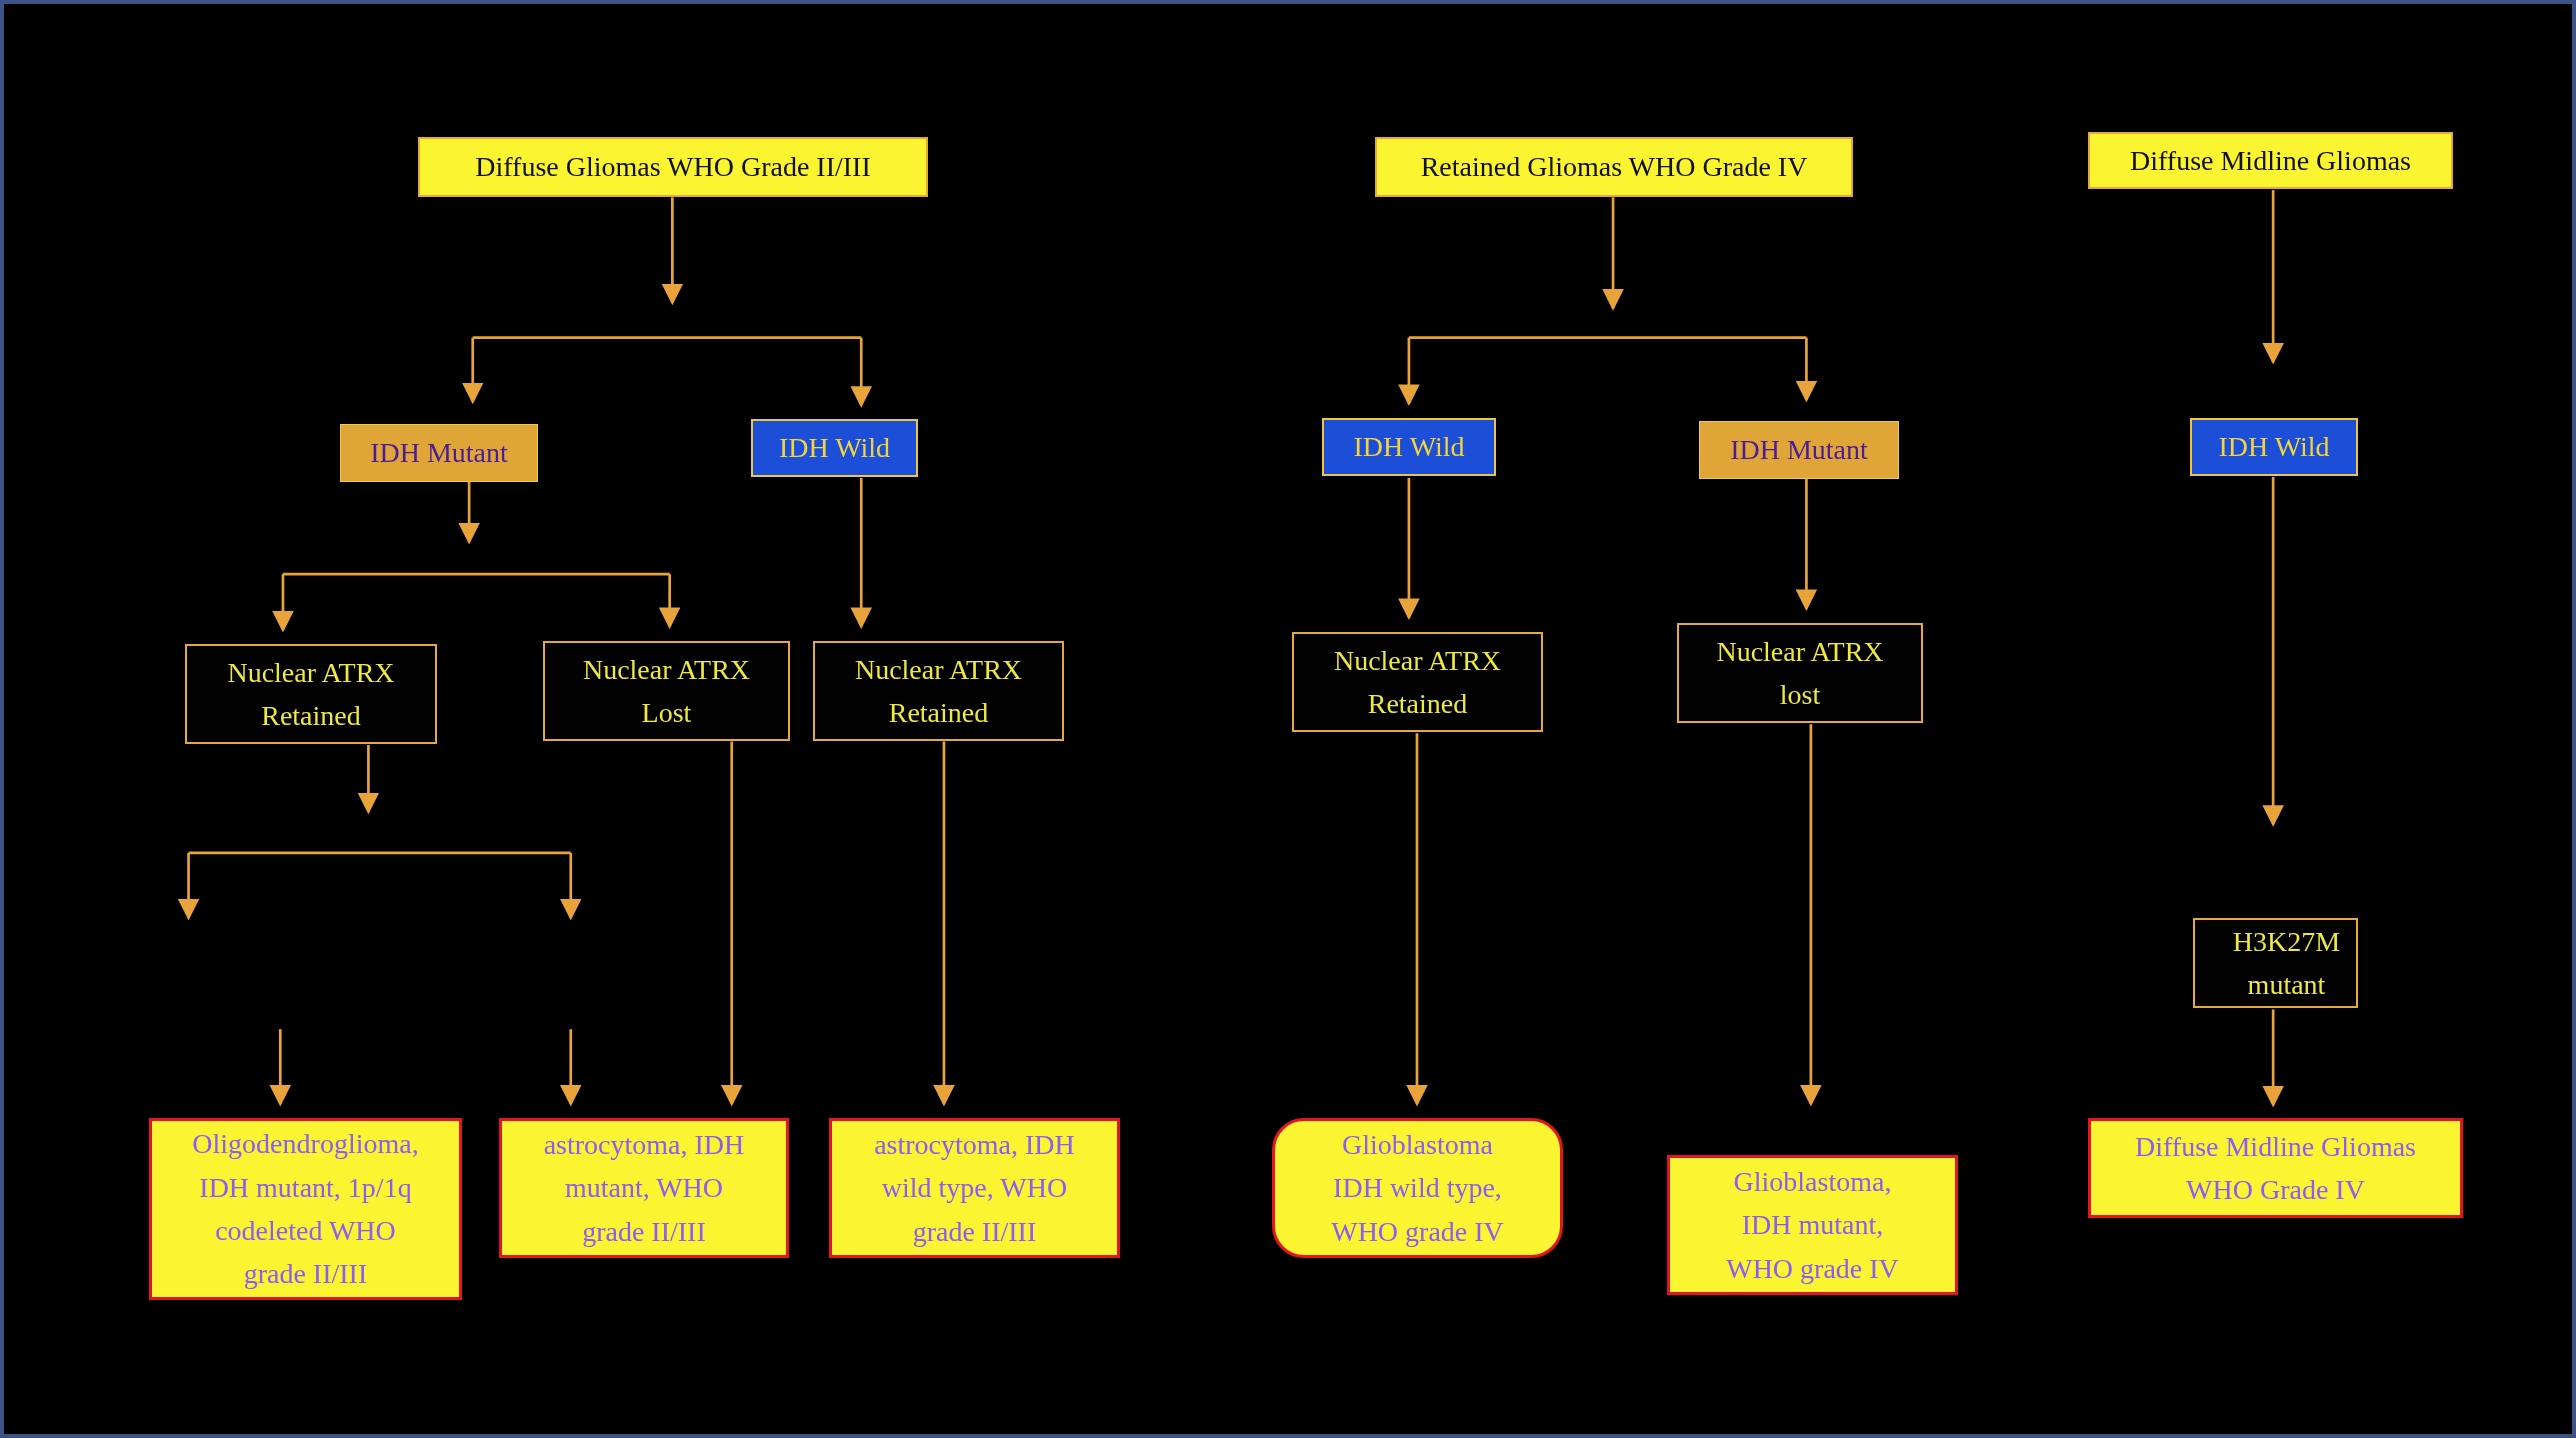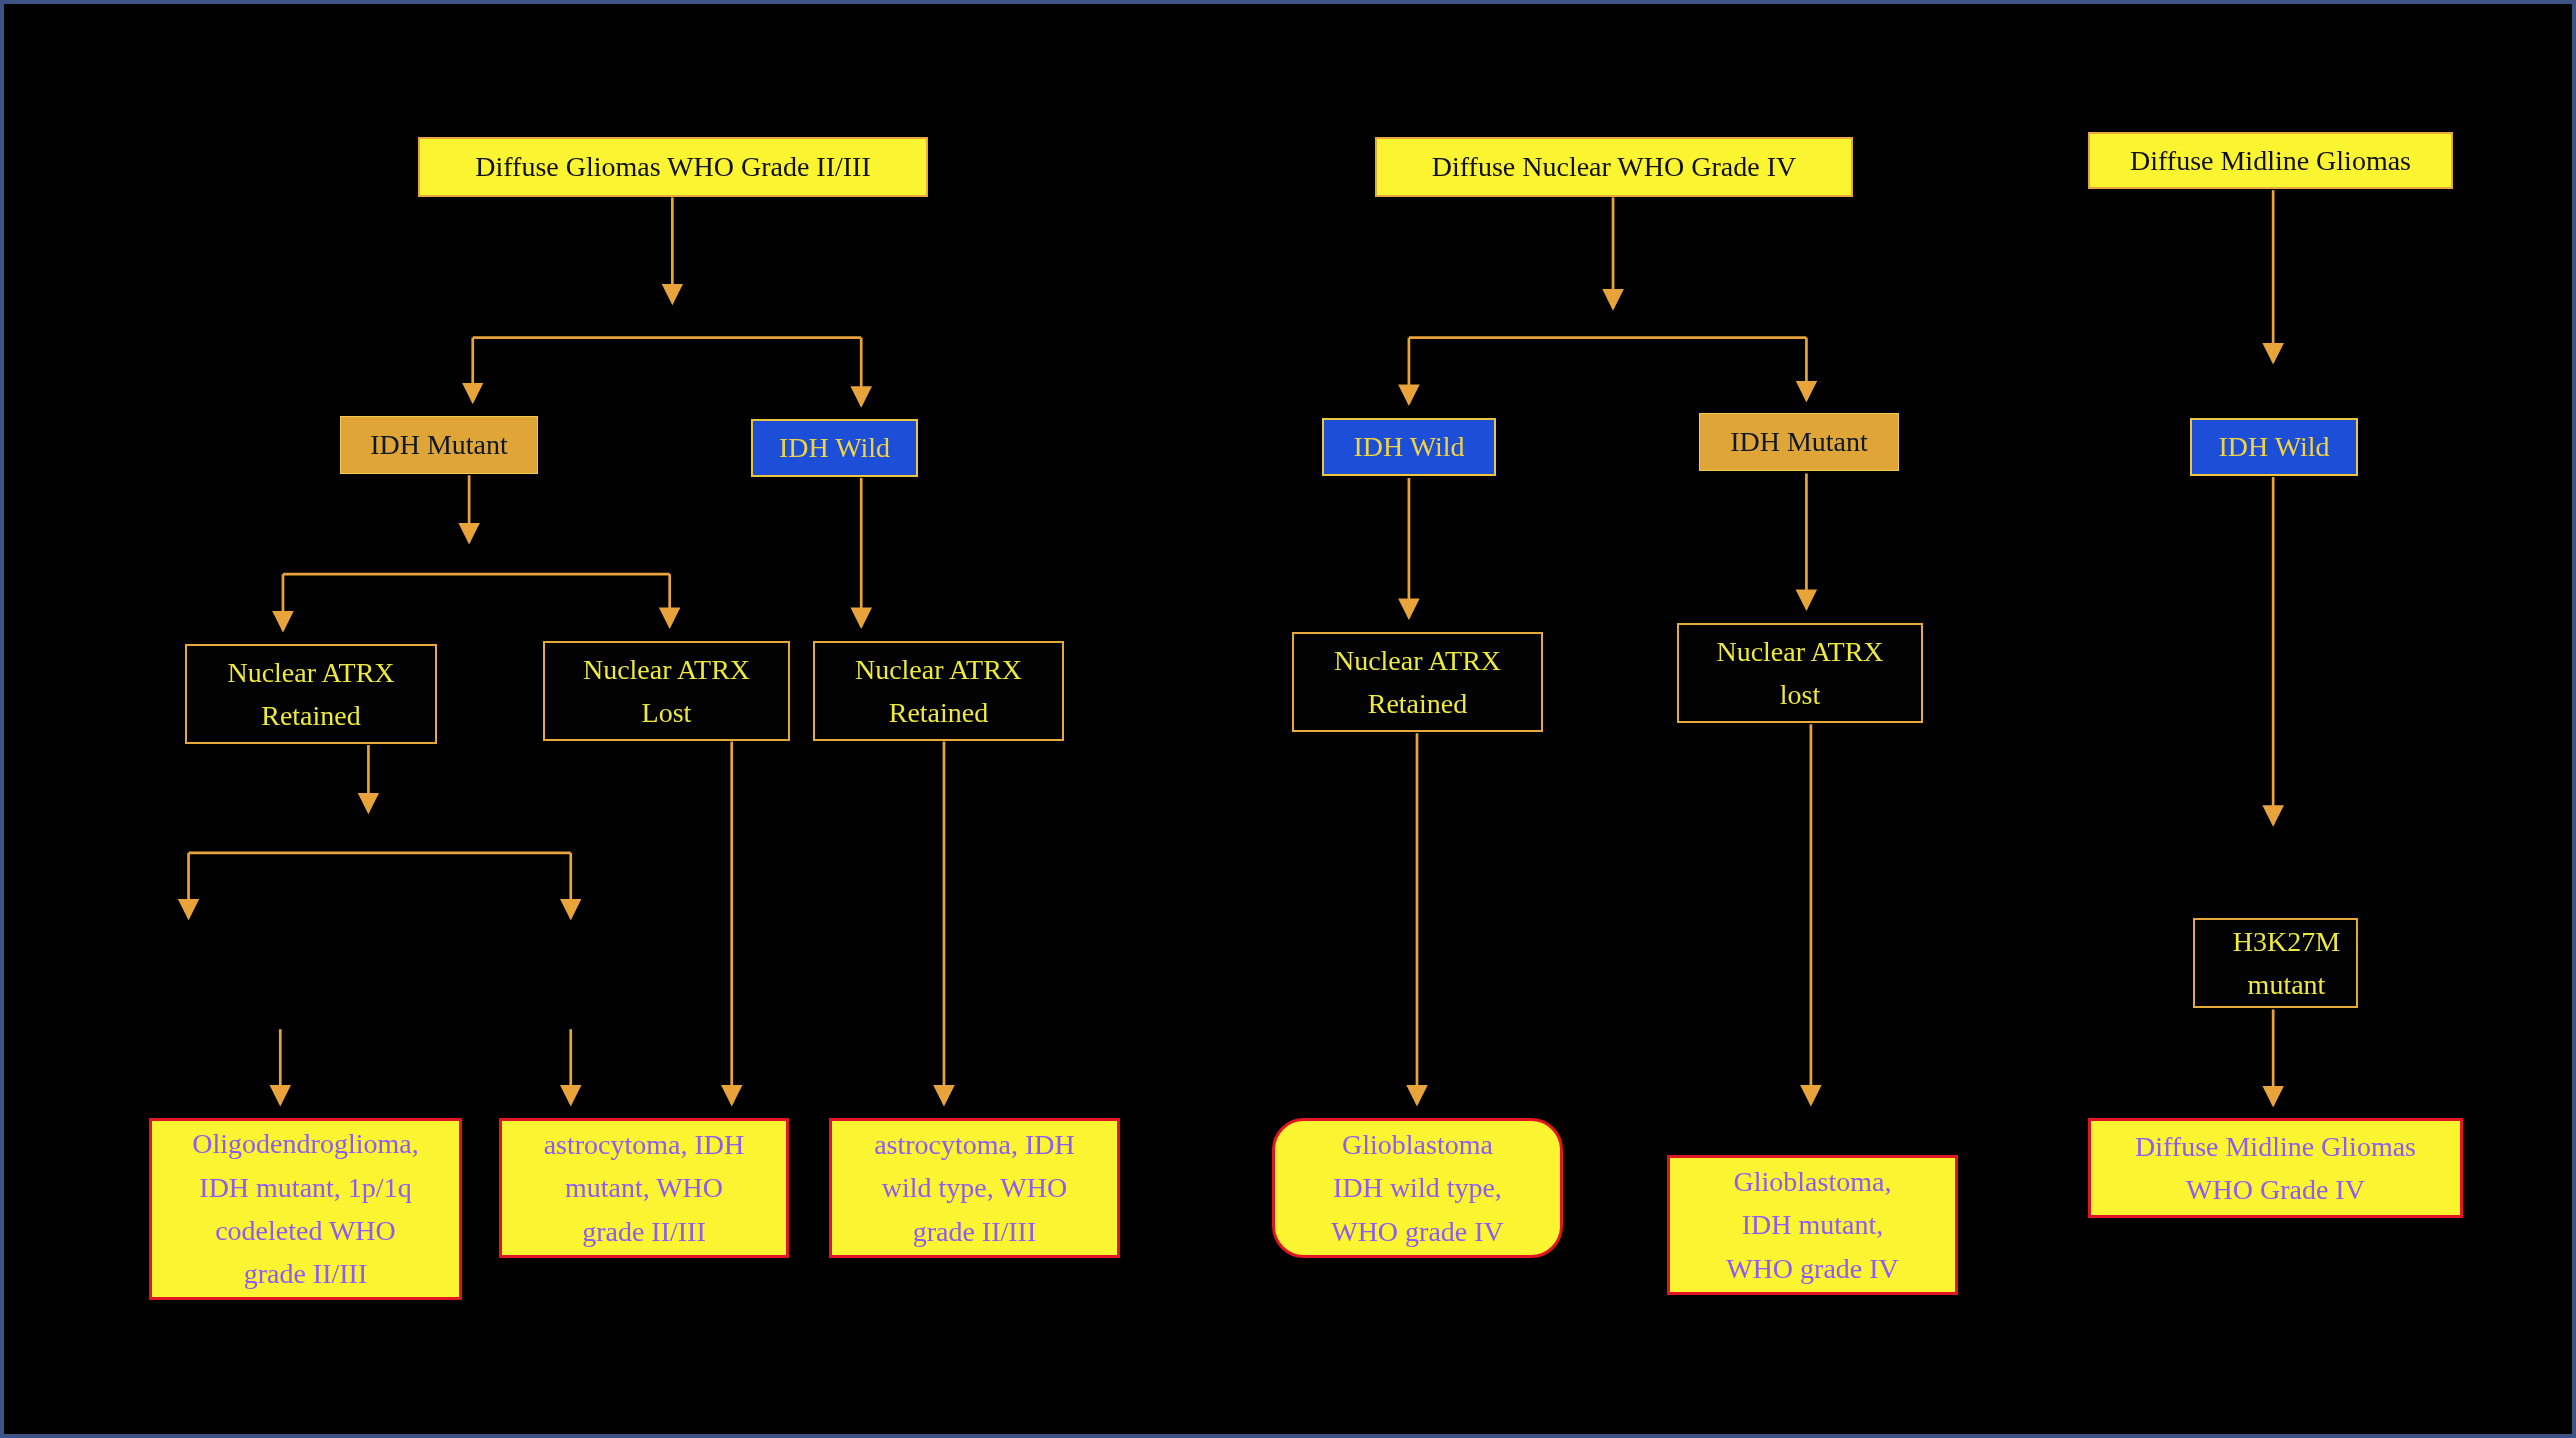--- a/index.html
+++ b/index.html
@@ -16,21 +16,21 @@
   .node{
     position:absolute;
     display:flex;align-items:center;justify-content:center;
     text-align:center;
     white-space:pre-line;
     box-sizing:border-box;
     font-size:28px;
     line-height:1.55;
   }
   .v-yellow{background:#fbf431;border:2.7px solid #e8a93b;color:#101010;}
-  .v-gold{background:#dfa637;border:1.8px solid #eecb4d;color:#0f172a;}
+  .v-gold{background:#dfa637;border:1.8px solid #eecb4d;color:#4c1d95;margin-top:8px;}
   .v-red{background:#1d4ed8;border:2.7px solid #edc63f;color:#f2d43f;font-family:Liberation Serif, serif;}
   .v-dark{background:#020202;border:2.7px solid #e8a93b;color:#eee93f;}
   .v-result{background:#fbf431;border:3.6px solid #e11523;color:#8b5cf6;}
 </style>
 </head>
 <body>
 
 <div id="canvas">
 
   <svg id="wires" viewBox="0 0 2864 1599" stroke="#e8a33b" stroke-width="3" fill="none">
@@ -85,21 +85,21 @@
 IDH mutant, 1p/1q
 codeleted WHO
 grade II/III</div>
   <div class="node v-result" style="left:495px;top:1114px;width:290px;height:140px;">astrocytoma, IDH
 mutant, WHO
 grade II/III</div>
   <div class="node v-result" style="left:825px;top:1114px;width:291px;height:140px;">astrocytoma, IDH
 wild type, WHO
 grade II/III</div>
 
-  <div class="node v-yellow" style="left:1371px;top:133px;width:478px;height:60px;">Diffuse Nuclear WHO Grade IV</div>
+  <div class="node v-yellow" style="left:1371px;top:133px;width:478px;height:60px;">Retained Gliomas WHO Grade IV</div>
   <div class="node v-red" style="left:1318px;top:414px;width:174px;height:58px;">IDH Wild</div>
   <div class="node v-gold" style="left:1695px;top:409px;width:200px;height:58px;">IDH Mutant</div>
   <div class="node v-dark" style="left:1288px;top:628px;width:251px;height:100px;">Nuclear ATRX
 Retained</div>
   <div class="node v-dark" style="left:1673px;top:619px;width:246px;height:100px;">Nuclear ATRX
 lost</div>
   <div class="node v-result" style="left:1268px;top:1114px;width:291px;height:140px;border-radius:32px;">Glioblastoma
 IDH wild type,
 WHO grade IV</div>
   <div class="node v-result" style="left:1663px;top:1151px;width:291px;height:140px;">Glioblastoma,

